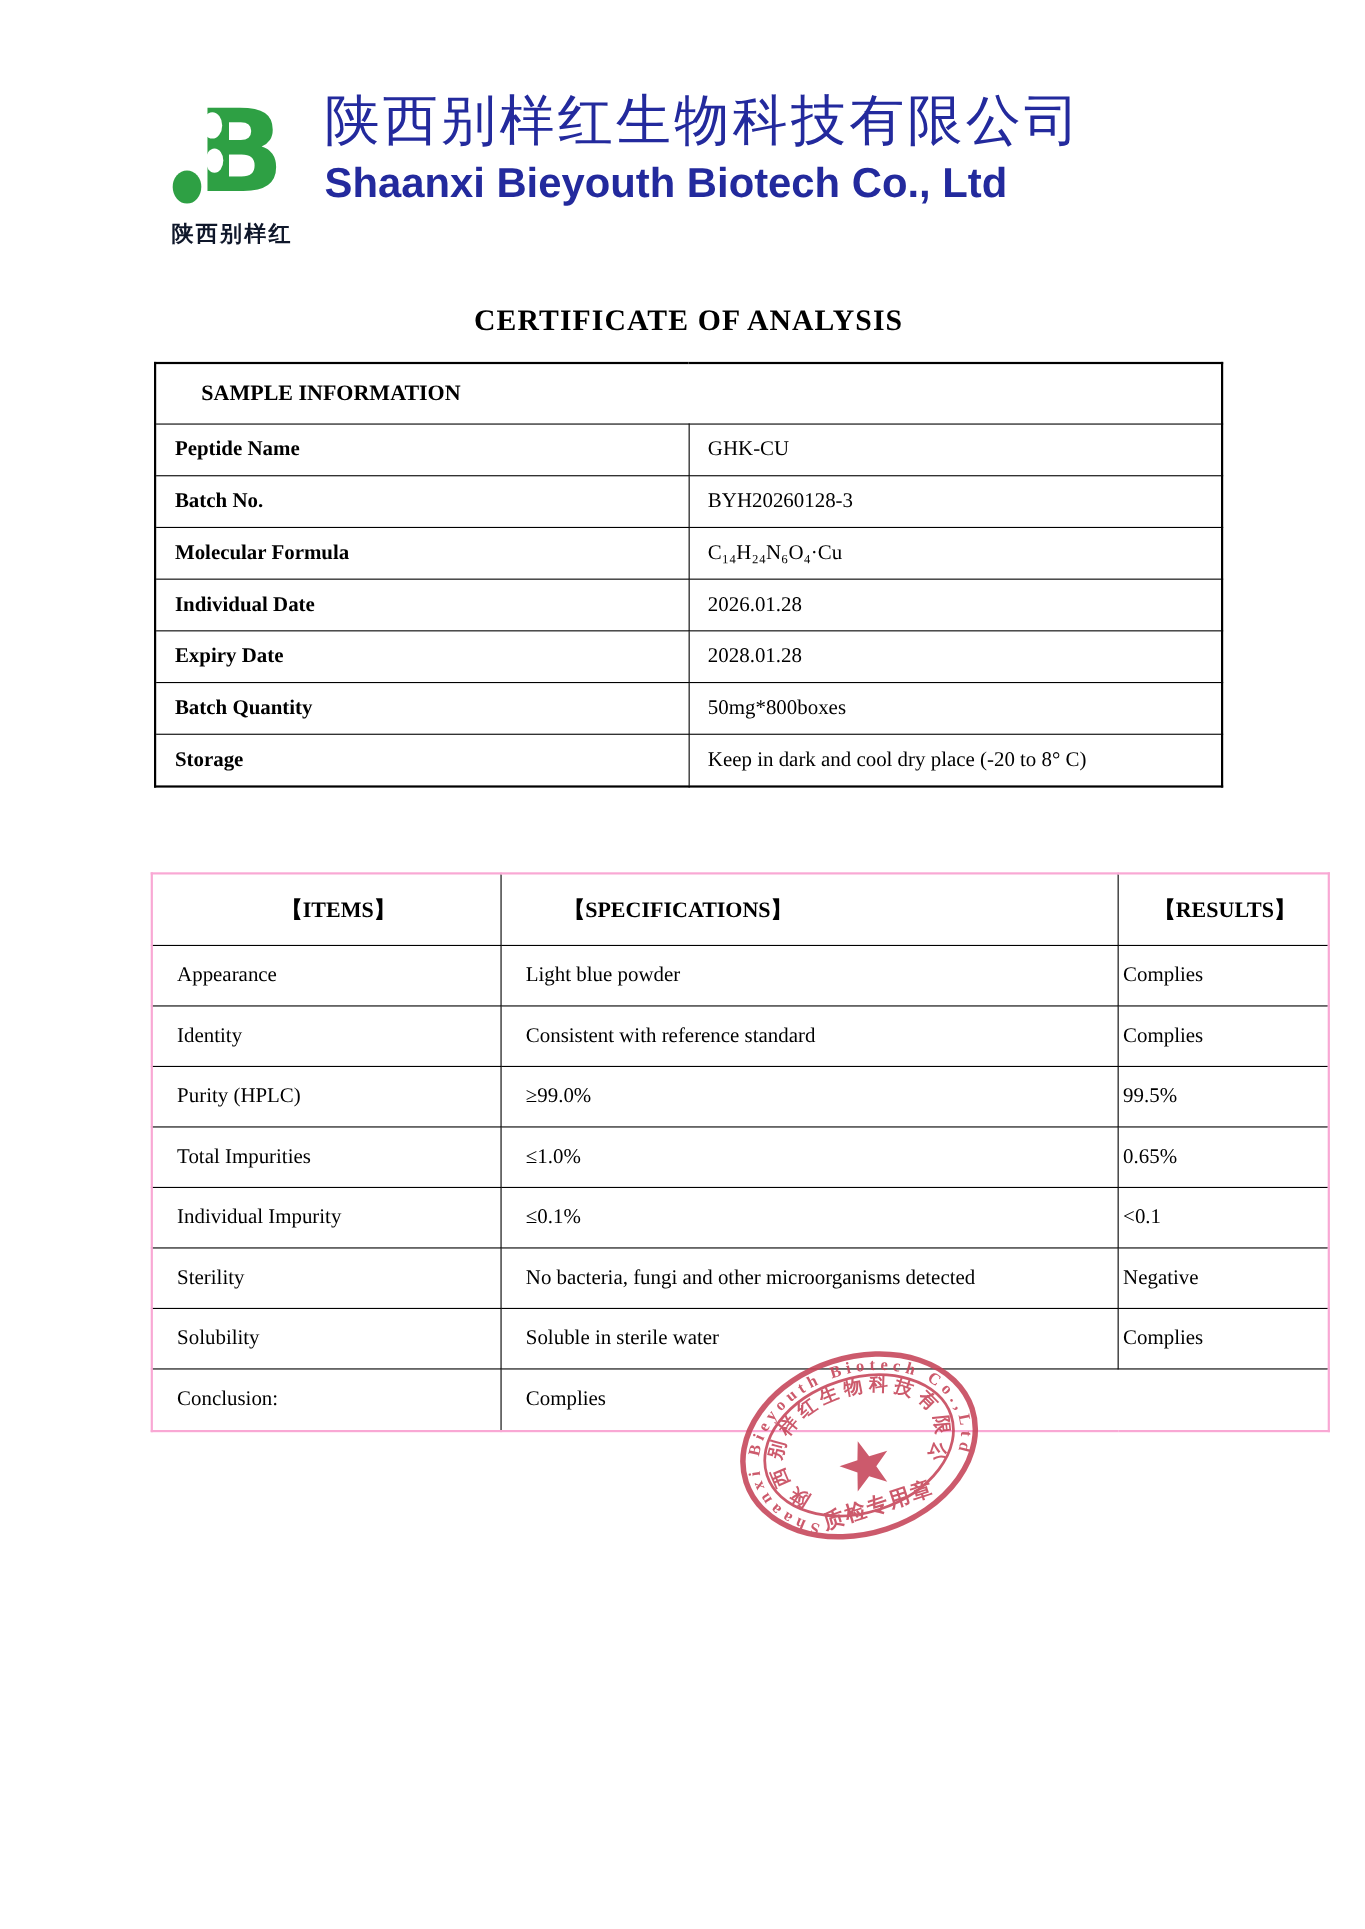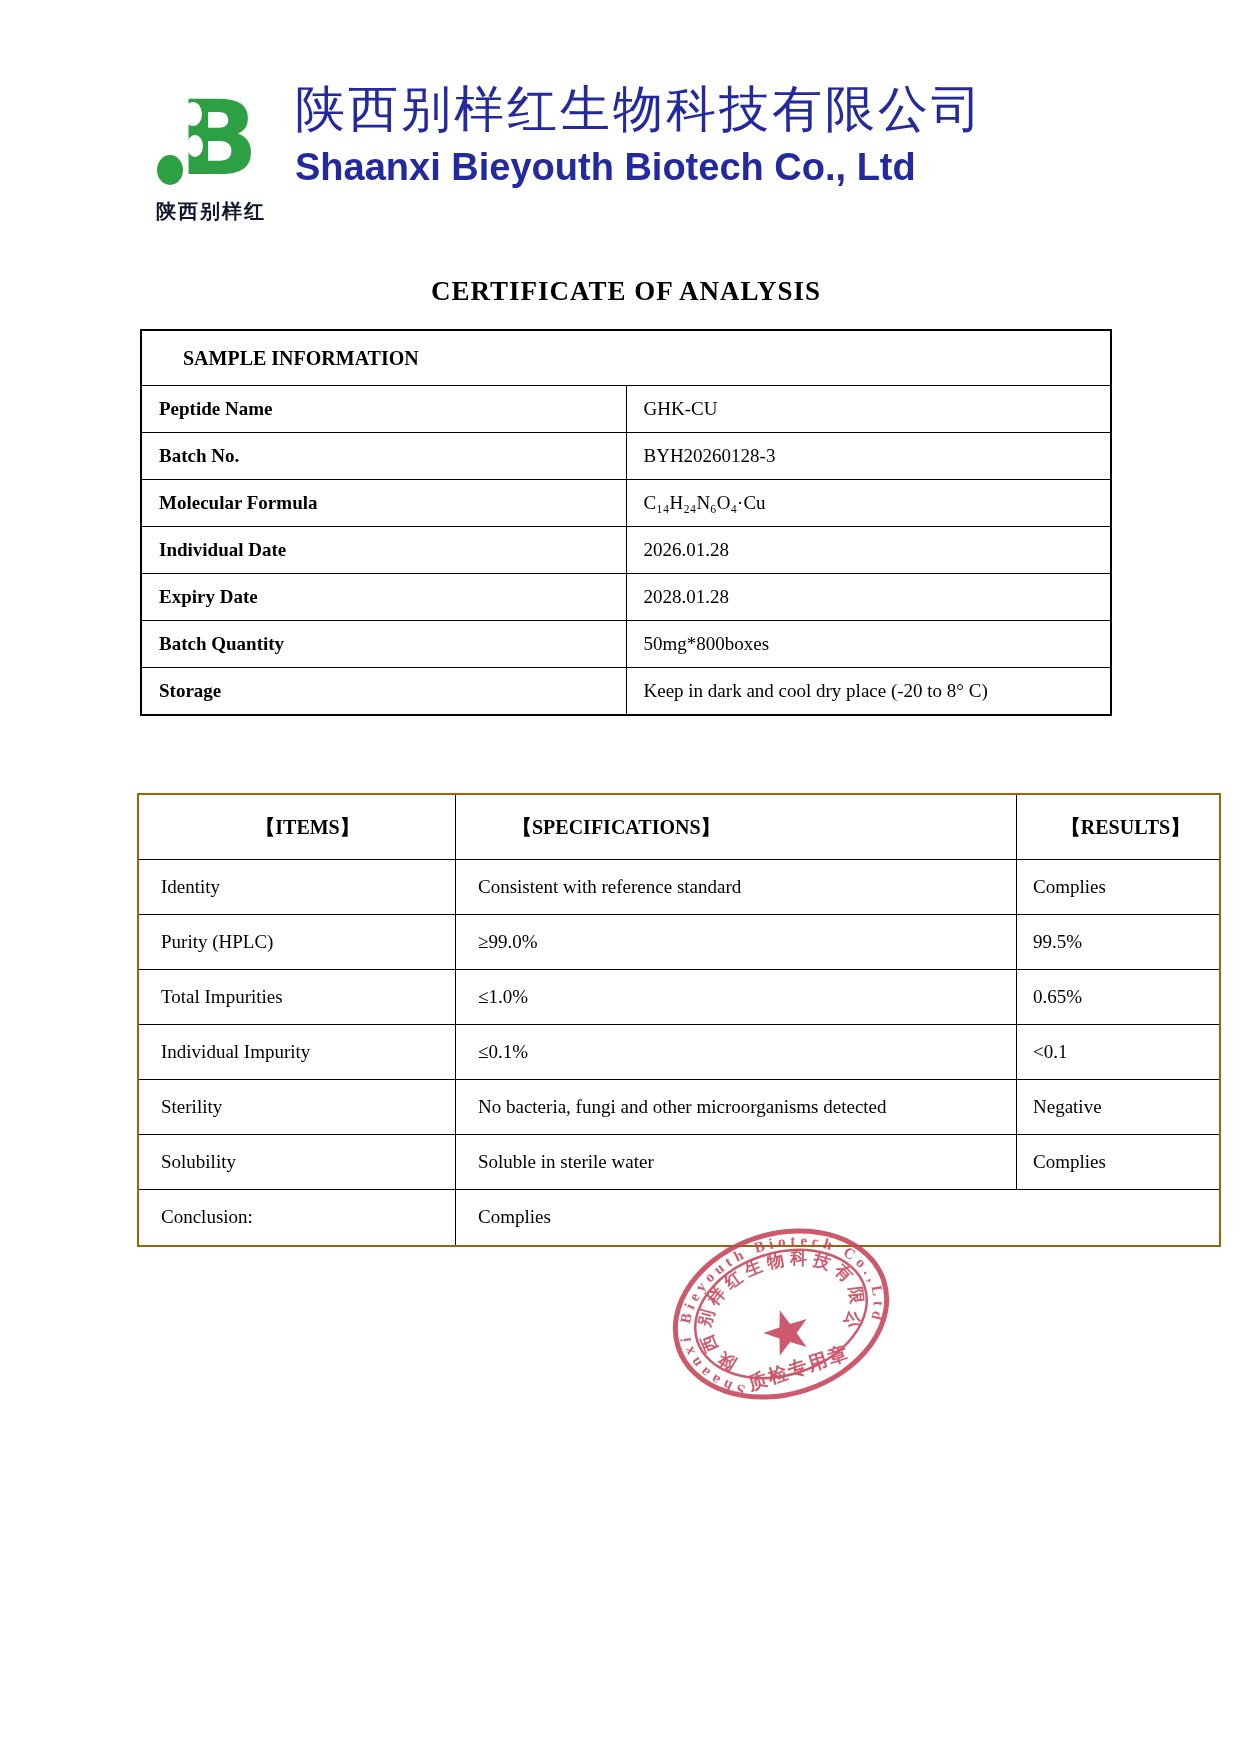--- a/index.html
+++ b/index.html
@@ -32,29 +32,29 @@
     position:absolute;left:140px;top:276px;width:972px;
     text-align:center;font-size:27px;font-weight:700;letter-spacing:1px;
   }
   
   table{border-collapse:collapse;table-layout:fixed;}
   .t1{position:absolute;left:140px;top:329px;width:972px;border:2px solid #000;}
   .t1 td{border:1.6px solid #000;vertical-align:middle;font-size:19px;padding:0 0 0 17px;}
   .t1 .hrow td{font-weight:700;font-size:20px;height:54px;padding-left:41px;}
   .t1 .lbl{width:423px;font-weight:700;}
   .t1 tr{height:47px;}
-  .t2{position:absolute;left:137px;top:793px;width:981px;border:2px solid #a16207;}
+  .t2{position:absolute;left:137px;top:793px;width:981px;border:2px solid #f9a8d4;}
   .t2 td{border:1.6px solid #000;vertical-align:middle;font-size:19px;}
   .t2 .head td{font-weight:700;font-size:20px;height:62px;}
   .t2 .head .h1{text-align:center;}
   .t2 .head .h2{padding-left:56px;margin-top:48px;}
   .t2 .head .h3{text-align:center;}
   .t2 .c1{width:293px;padding-left:22px;}
   .t2 .c2{width:503px;padding-left:22px;}
-  .t2 .c3{width:185px;padding-left:16px;}
+  .t2 .c3{width:185px;padding-left:4px;}
   .t2 tr{height:55px;}
   .t2 tr.concl{height:56px;}
   
   .stamp{position:absolute;left:643px;top:1194px;width:276px;height:240px;opacity:.88;}
 </style>
 </head>
 <body>
 
 <div class="page">
 
@@ -112,20 +112,25 @@
     </table>
 
   <table class="t2">
     <tbody>
         <tr class="head">
       <td class="c1 h1">【ITEMS】</td>
       <td class="c2 h2">【SPECIFICATIONS】</td>
       <td class="c3 h3">【RESULTS】</td>
     </tr>
     <tr>
+      <td class="c1">Appearance</td>
+      <td class="c2">Light blue powder</td>
+      <td class="c3">Complies</td>
+    </tr>
+    <tr>
       <td class="c1">Identity</td>
       <td class="c2">Consistent with reference standard</td>
       <td class="c3">Complies</td>
     </tr>
     <tr>
       <td class="c1">Purity (HPLC)</td>
       <td class="c2">≥99.0%</td>
       <td class="c3">99.5%</td>
     </tr>
     <tr>

